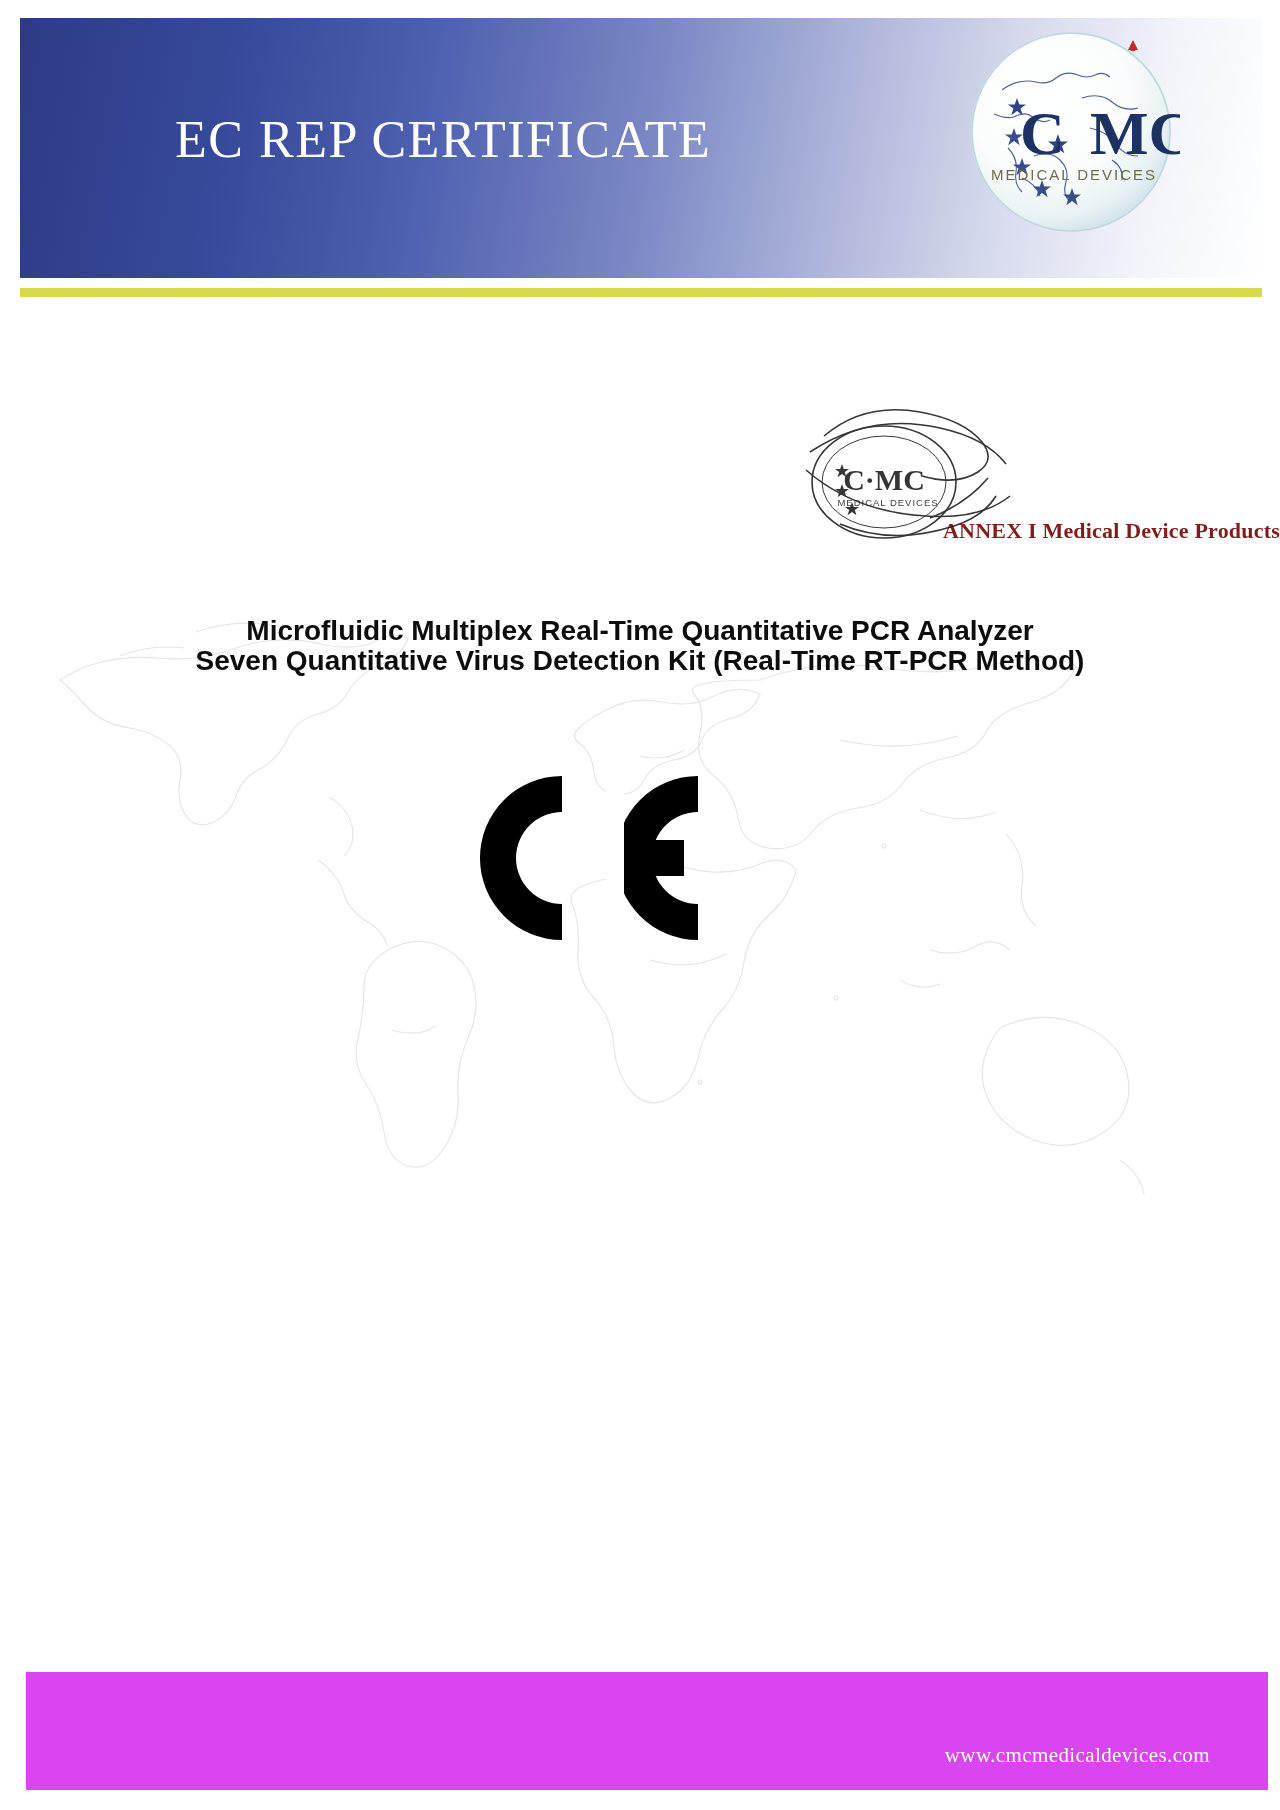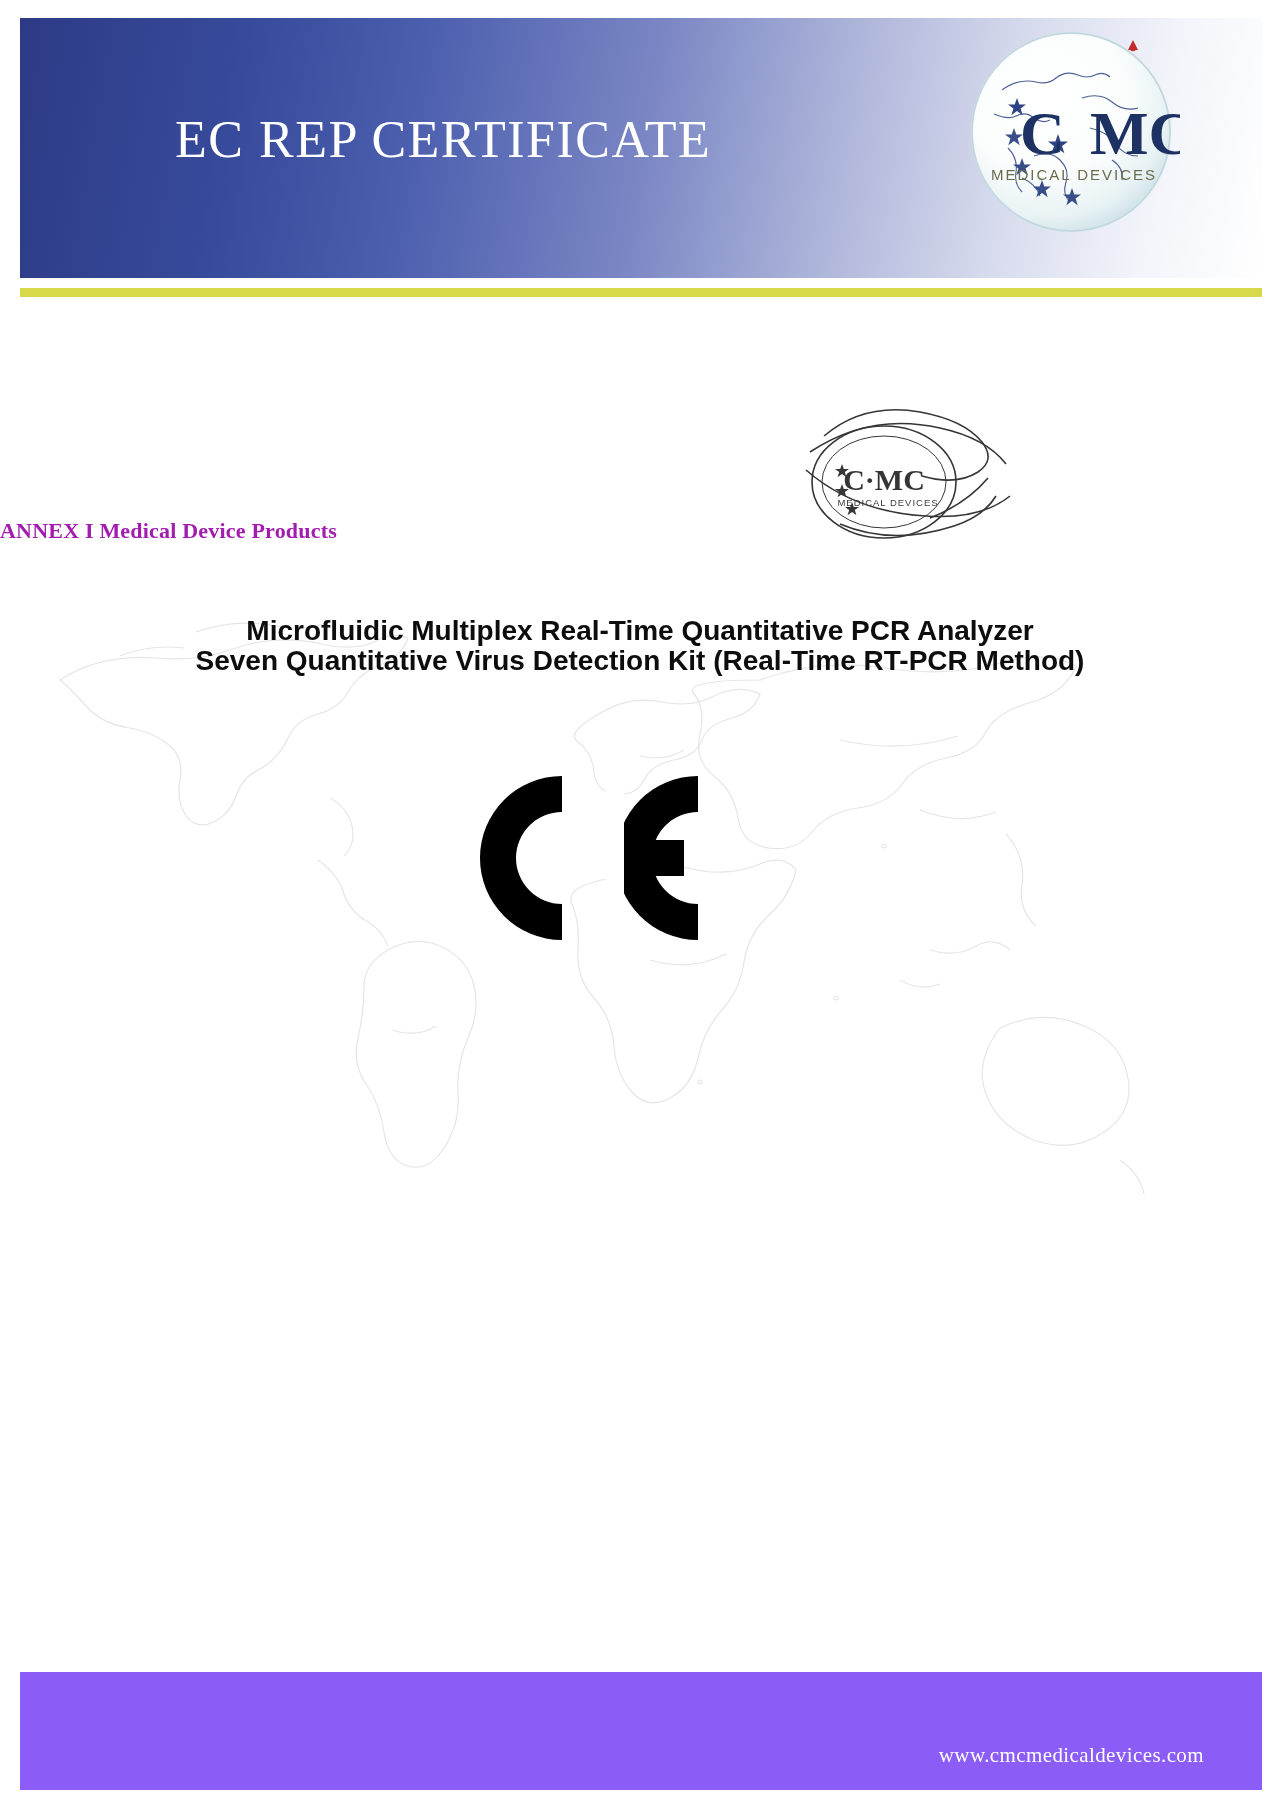--- a/index.html
+++ b/index.html
@@ -80,25 +80,25 @@
     pointer-events: none;
   }
   .worldmap svg { display: block; width: 100%; height: 100%; }
 
   
   .annex-title {
     position: absolute;
     left: 0;
     top: 518px;
     width: 1280px;
-    text-align: left;
+    text-align: right;
     font-family: "Liberation Serif", serif;
     font-weight: bold;
     font-size: 22px;
-    color: #a21caf;
+    color: #7f1d1d;
     letter-spacing: 0.2px;
   }
   .product-lines {
     position: absolute;
     left: 0;
     top: 616px;
     width: 1280px;
     text-align: center;
     font-family: "Liberation Sans", sans-serif;
     font-weight: bold;
@@ -122,25 +122,25 @@
     top: 400px;
     width: 235px;
     height: 155px;
     opacity: 0.88;
   }
   .stamp svg { display: block; }
 
   
   .footer {
     position: absolute;
-    left: 20px;
+    left: 26px;
     top: 1672px;
     width: 1242px;
     height: 118px;
-    background: #8b5cf6;
+    background: #d946ef;
   }
   .footer-url {
     position: absolute;
     right: 58px;
     bottom: 22px;
     color: #ffffff;
     font-family: "Liberation Serif", serif;
     font-size: 21px;
     letter-spacing: 0.4px;
   }

